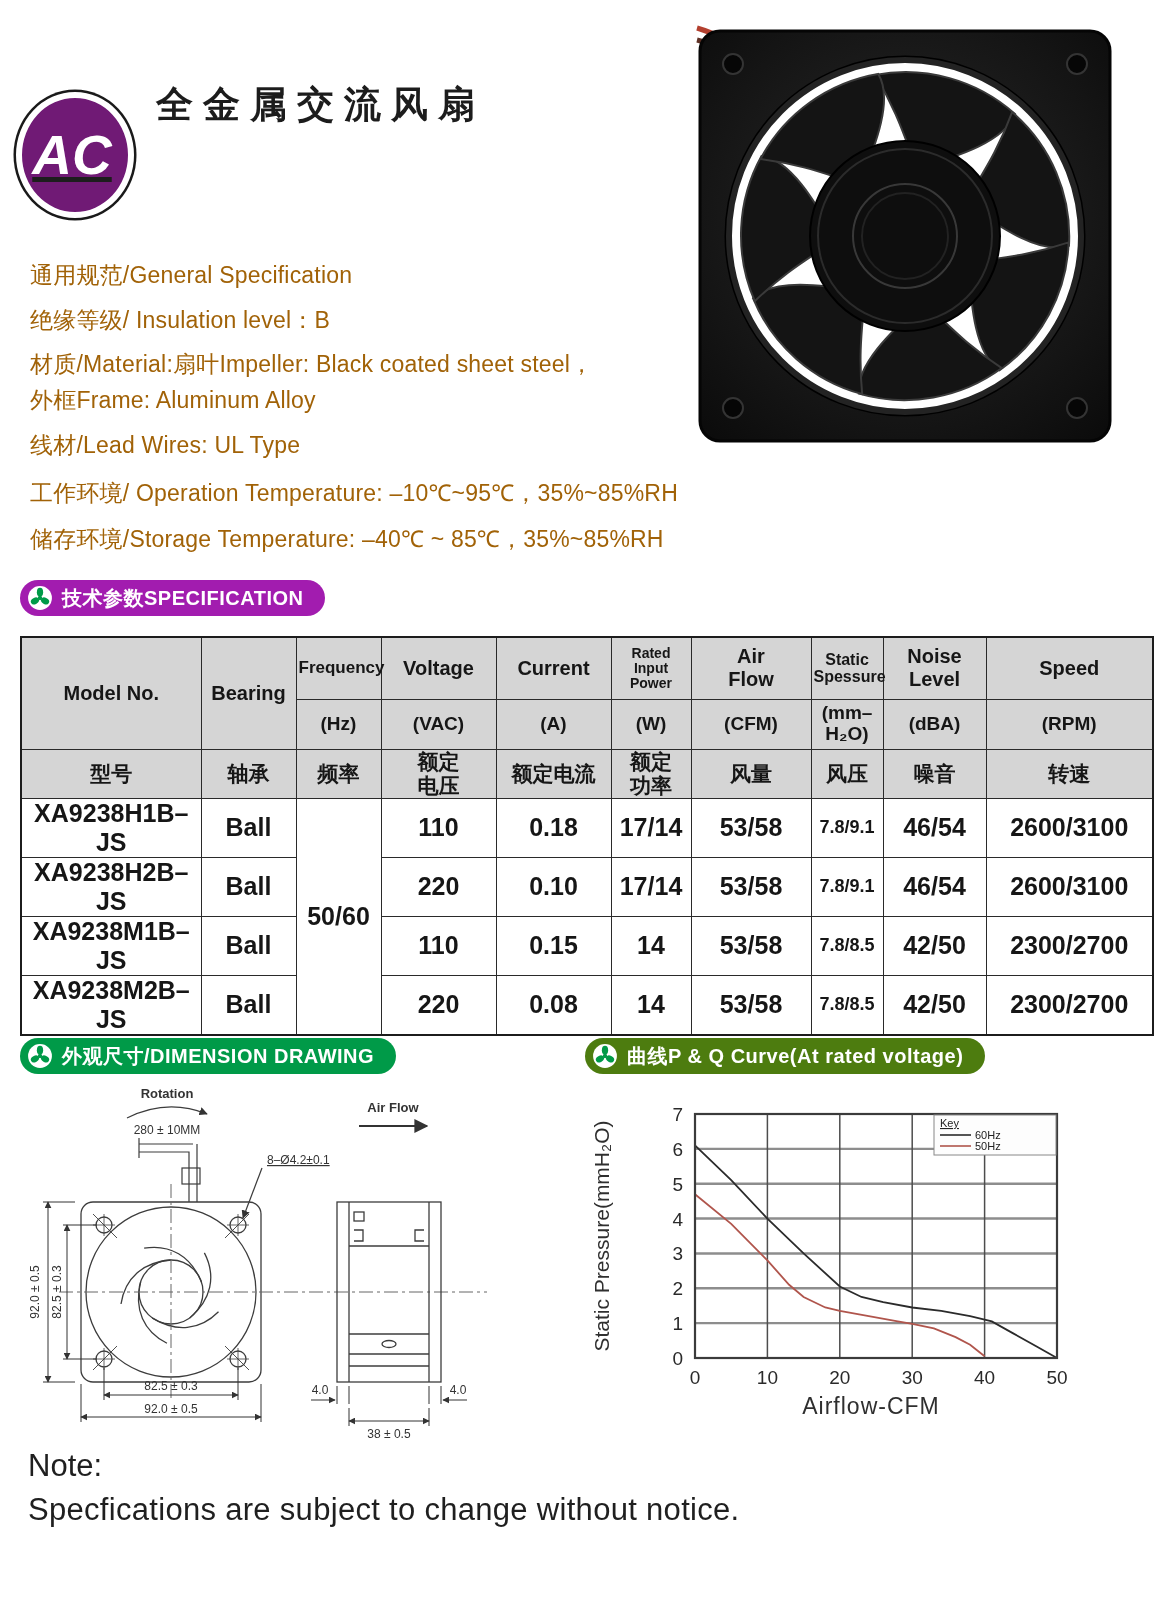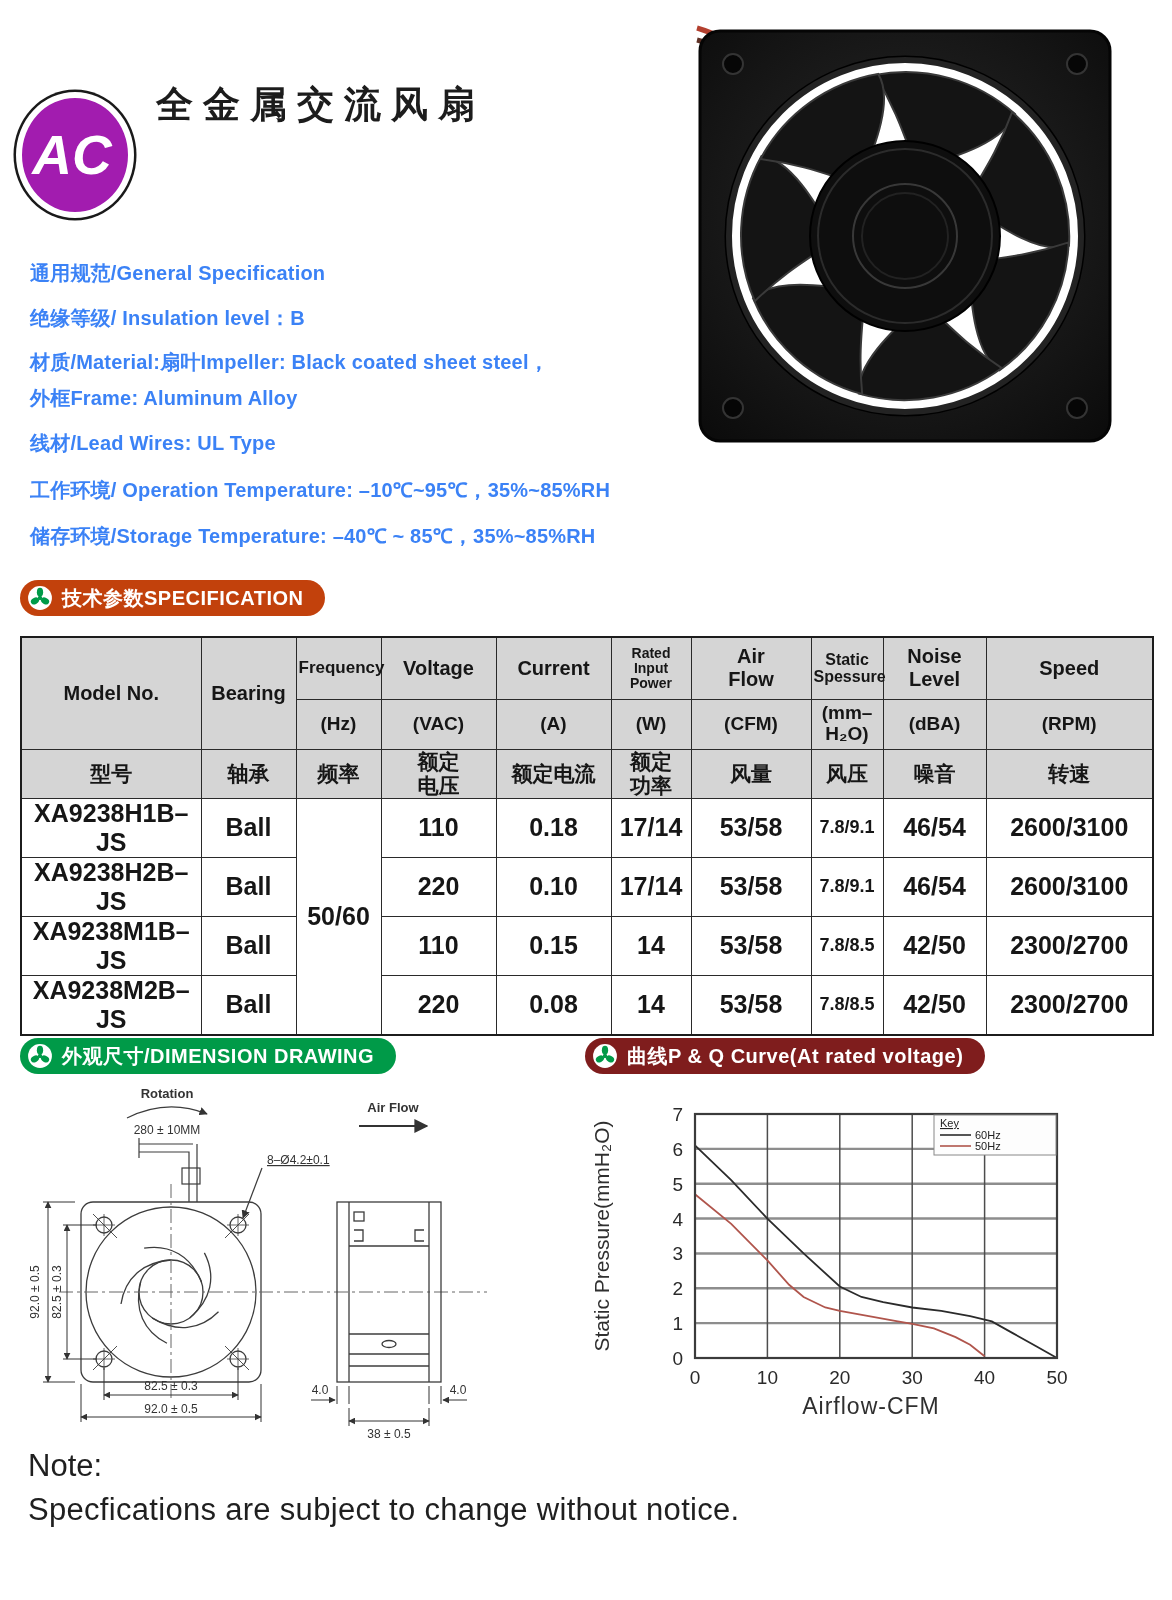--- a/index.html
+++ b/index.html
@@ -11,21 +11,21 @@
   .title-zh{position:absolute;left:156px;top:80px;font-size:37px;font-weight:bold;letter-spacing:10px;color:#1c1c1c;}
   .size-pill{position:absolute;left:92px;top:136px;width:466px;height:76px;border-radius:38px;
              display:flex;align-items:center;padding-left:120px;box-sizing:border-box;z-index:1;}
   .size-pill span{color:#fff;font-size:47px;font-weight:bold;font-style:italic;letter-spacing:1px;}
   .ac-badge{position:absolute;left:16px;top:92px;width:118px;height:126px;border-radius:50%;
             border:6px solid #fff;box-shadow:0 0 0 2.5px #1a1a1a;display:flex;align-items:center;justify-content:center;z-index:2;box-sizing:border-box;}
   .ac-badge span{color:#fff;font-size:55px;font-weight:bold;font-style:italic;transform:translateX(-3px);}
   .fan-photo{position:absolute;left:693px;top:24px;width:424px;height:424px;}
 
   
-  .gs{position:absolute;left:30px;font-size:20px;color:#3b82f6;letter-spacing:0.2px;white-space:nowrap;font-weight:bold;}
+  .gs{position:absolute;left:30px;font-size:23px;color:#a16207;letter-spacing:0.2px;white-space:nowrap;}
   .gs1{top:260px}.gs2{top:305px}.gs3{top:349px}.gs4{top:385px}.gs5{top:430px}.gs6{top:476px}.gs7{top:522px}
 
   
   .section-banner{position:absolute;height:36px;border-radius:18px;display:inline-flex;align-items:center;
                   gap:9px;padding:0 22px 0 7px;color:#fff;font-weight:bold;font-size:20px;letter-spacing:0.5px;white-space:nowrap;}
   #banner-spec{left:20px;top:580px;}
   #banner-dim{left:20px;top:1038px;}
   #banner-curve{left:585px;top:1038px;}
 
   
@@ -58,21 +58,21 @@
   
   .note-label{position:absolute;left:28px;top:1448px;font-size:31px;color:#1f1f1f;}
   .note-text{position:absolute;left:28px;top:1492px;font-size:31px;color:#1f1f1f;letter-spacing:0.3px;}
 </style>
 </head>
 <body>
 
 <div class="page">
 
   <div class="title-zh">全金属交流风扇</div>
-  <div class="ac-badge green-bg" style="background: #a21caf;">
+  <div class="ac-badge green-bg" style="background: #701a75; text-decoration: underline;">
     <span>AC</span>
   </div>
 
   <svg class="fan-photo" viewBox="0 0 424 424">
     <defs>
       <radialGradient id="gframe" cx="50%" cy="45%" r="75%">
         <stop offset="0%" stop-color="#2a2a2a"></stop>
           <stop offset="70%" stop-color="#141414"></stop>
           <stop offset="100%" stop-color="#0a0a0a"></stop>
       </radialGradient>
@@ -112,21 +112,21 @@
   <div>
     <div class="gs gs1">通用规范/General Specification</div>
     <div class="gs gs2">绝缘等级/ Insulation level：B</div>
     <div class="gs gs3">材质/Material:扇叶Impeller: Black coated sheet steel，</div>
     <div class="gs gs4">外框Frame: Aluminum Alloy</div>
     <div class="gs gs5">线材/Lead Wires: UL Type</div>
     <div class="gs gs6">工作环境/ Operation Temperature: –10℃~95℃，35%~85%RH</div>
     <div class="gs gs7">储存环境/Storage Temperature: –40℃ ~ 85℃，35%~85%RH</div>
   </div>
 
-  <div class="section-banner green-bg" id="banner-spec" style="background: #c2410c;">
+  <div class="section-banner green-bg" id="banner-spec" style="background: #a21caf;">
     <svg width="26" height="26" viewBox="0 0 24 24">
       <circle cx="12" cy="12" r="11" fill="#fff"></circle>
       <g>
           <ellipse class="petal" cx="12" cy="6.6" rx="2.9" ry="4" fill="#009a48"></ellipse>
          <ellipse class="petal" cx="12" cy="6.6" rx="2.9" ry="4" transform="rotate(120 12 12)" fill="#009a48"></ellipse>
          <ellipse class="petal" cx="12" cy="6.6" rx="2.9" ry="4" transform="rotate(240 12 12)" fill="#009a48"></ellipse>
          <circle class="petal" cx="12" cy="12" r="2" fill="#009a48"></circle>
         </g>
     </svg>
     <span>技术参数SPECIFICATION</span>
@@ -241,21 +241,21 @@
       <circle cx="12" cy="12" r="11" fill="#fff"></circle>
       <g>
           <ellipse class="petal" cx="12" cy="6.6" rx="2.9" ry="4" fill="#009a48"></ellipse>
          <ellipse class="petal" cx="12" cy="6.6" rx="2.9" ry="4" transform="rotate(120 12 12)" fill="#009a48"></ellipse>
          <ellipse class="petal" cx="12" cy="6.6" rx="2.9" ry="4" transform="rotate(240 12 12)" fill="#009a48"></ellipse>
          <circle class="petal" cx="12" cy="12" r="2" fill="#009a48"></circle>
         </g>
     </svg>
     <span>外观尺寸/DIMENSION DRAWING</span>
   </div>
-  <div class="section-banner green-bg" id="banner-curve" style="background: #7f1d1d;">
+  <div class="section-banner green-bg" id="banner-curve" style="background: #4d7c0f;">
     <svg width="26" height="26" viewBox="0 0 24 24">
       <circle cx="12" cy="12" r="11" fill="#fff"></circle>
       <g>
           <ellipse class="petal" cx="12" cy="6.6" rx="2.9" ry="4" fill="#009a48"></ellipse>
          <ellipse class="petal" cx="12" cy="6.6" rx="2.9" ry="4" transform="rotate(120 12 12)" fill="#009a48"></ellipse>
          <ellipse class="petal" cx="12" cy="6.6" rx="2.9" ry="4" transform="rotate(240 12 12)" fill="#009a48"></ellipse>
          <circle class="petal" cx="12" cy="12" r="2" fill="#009a48"></circle>
         </g>
     </svg>
     <span>曲线P &amp; Q Curve(At rated voltage)</span>

